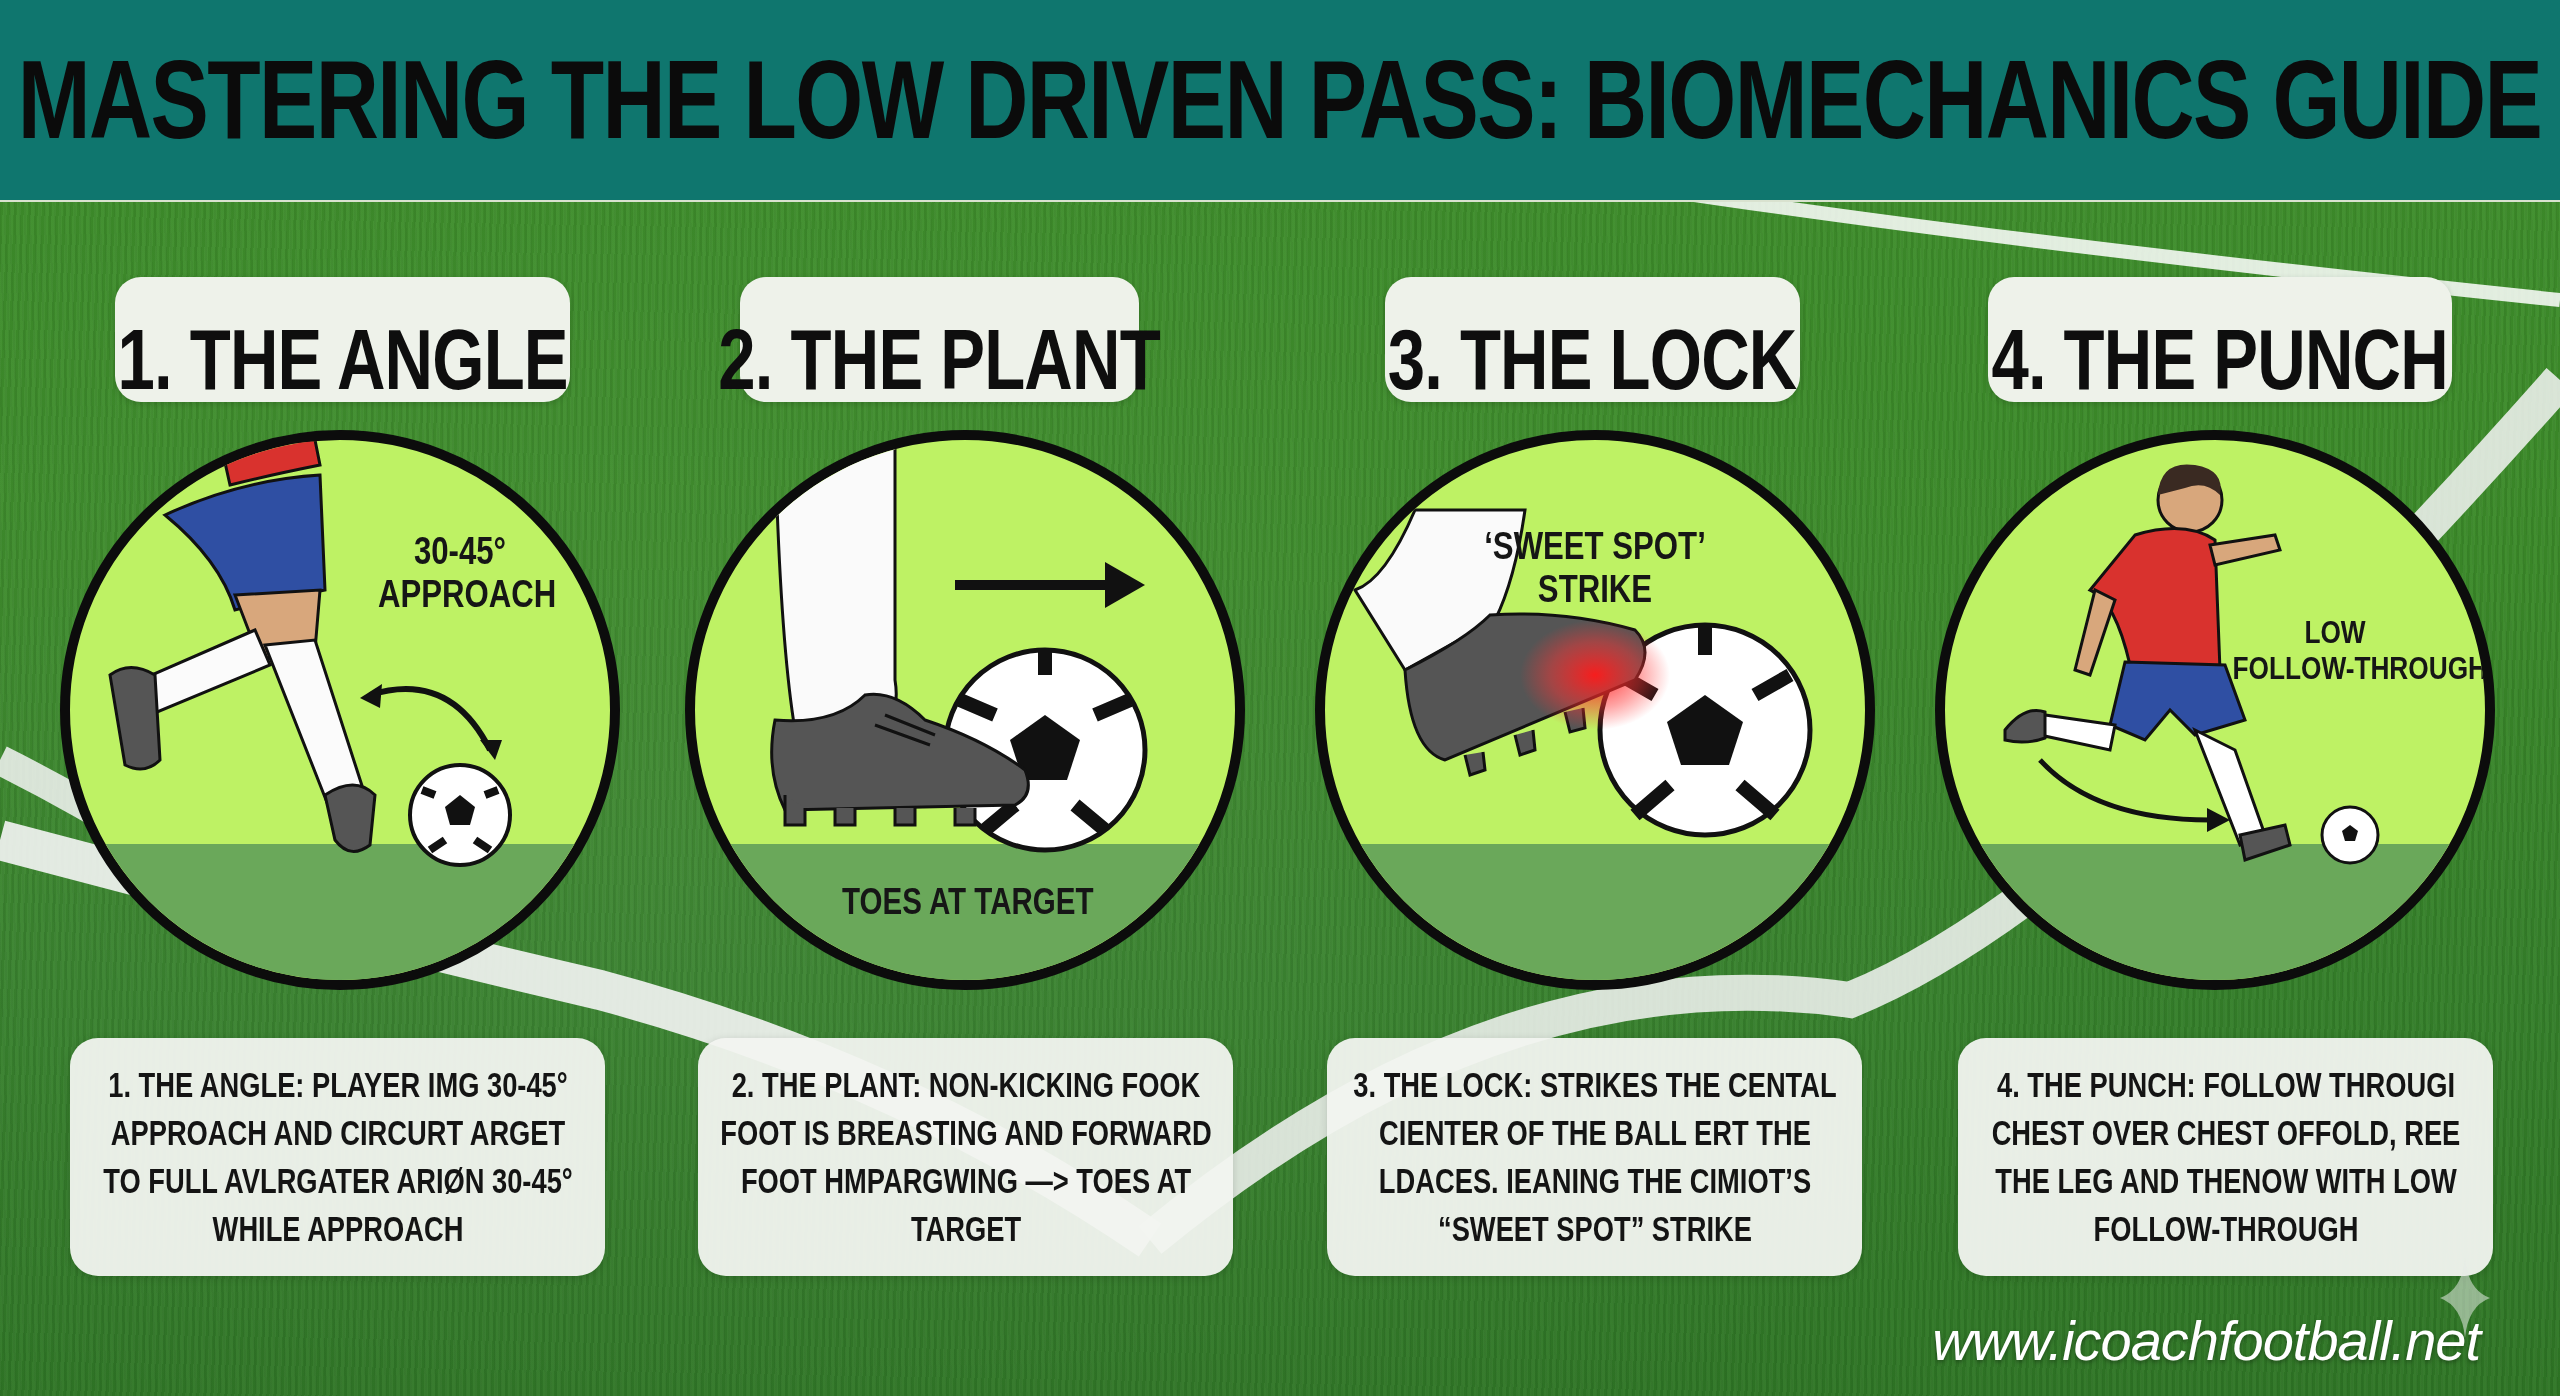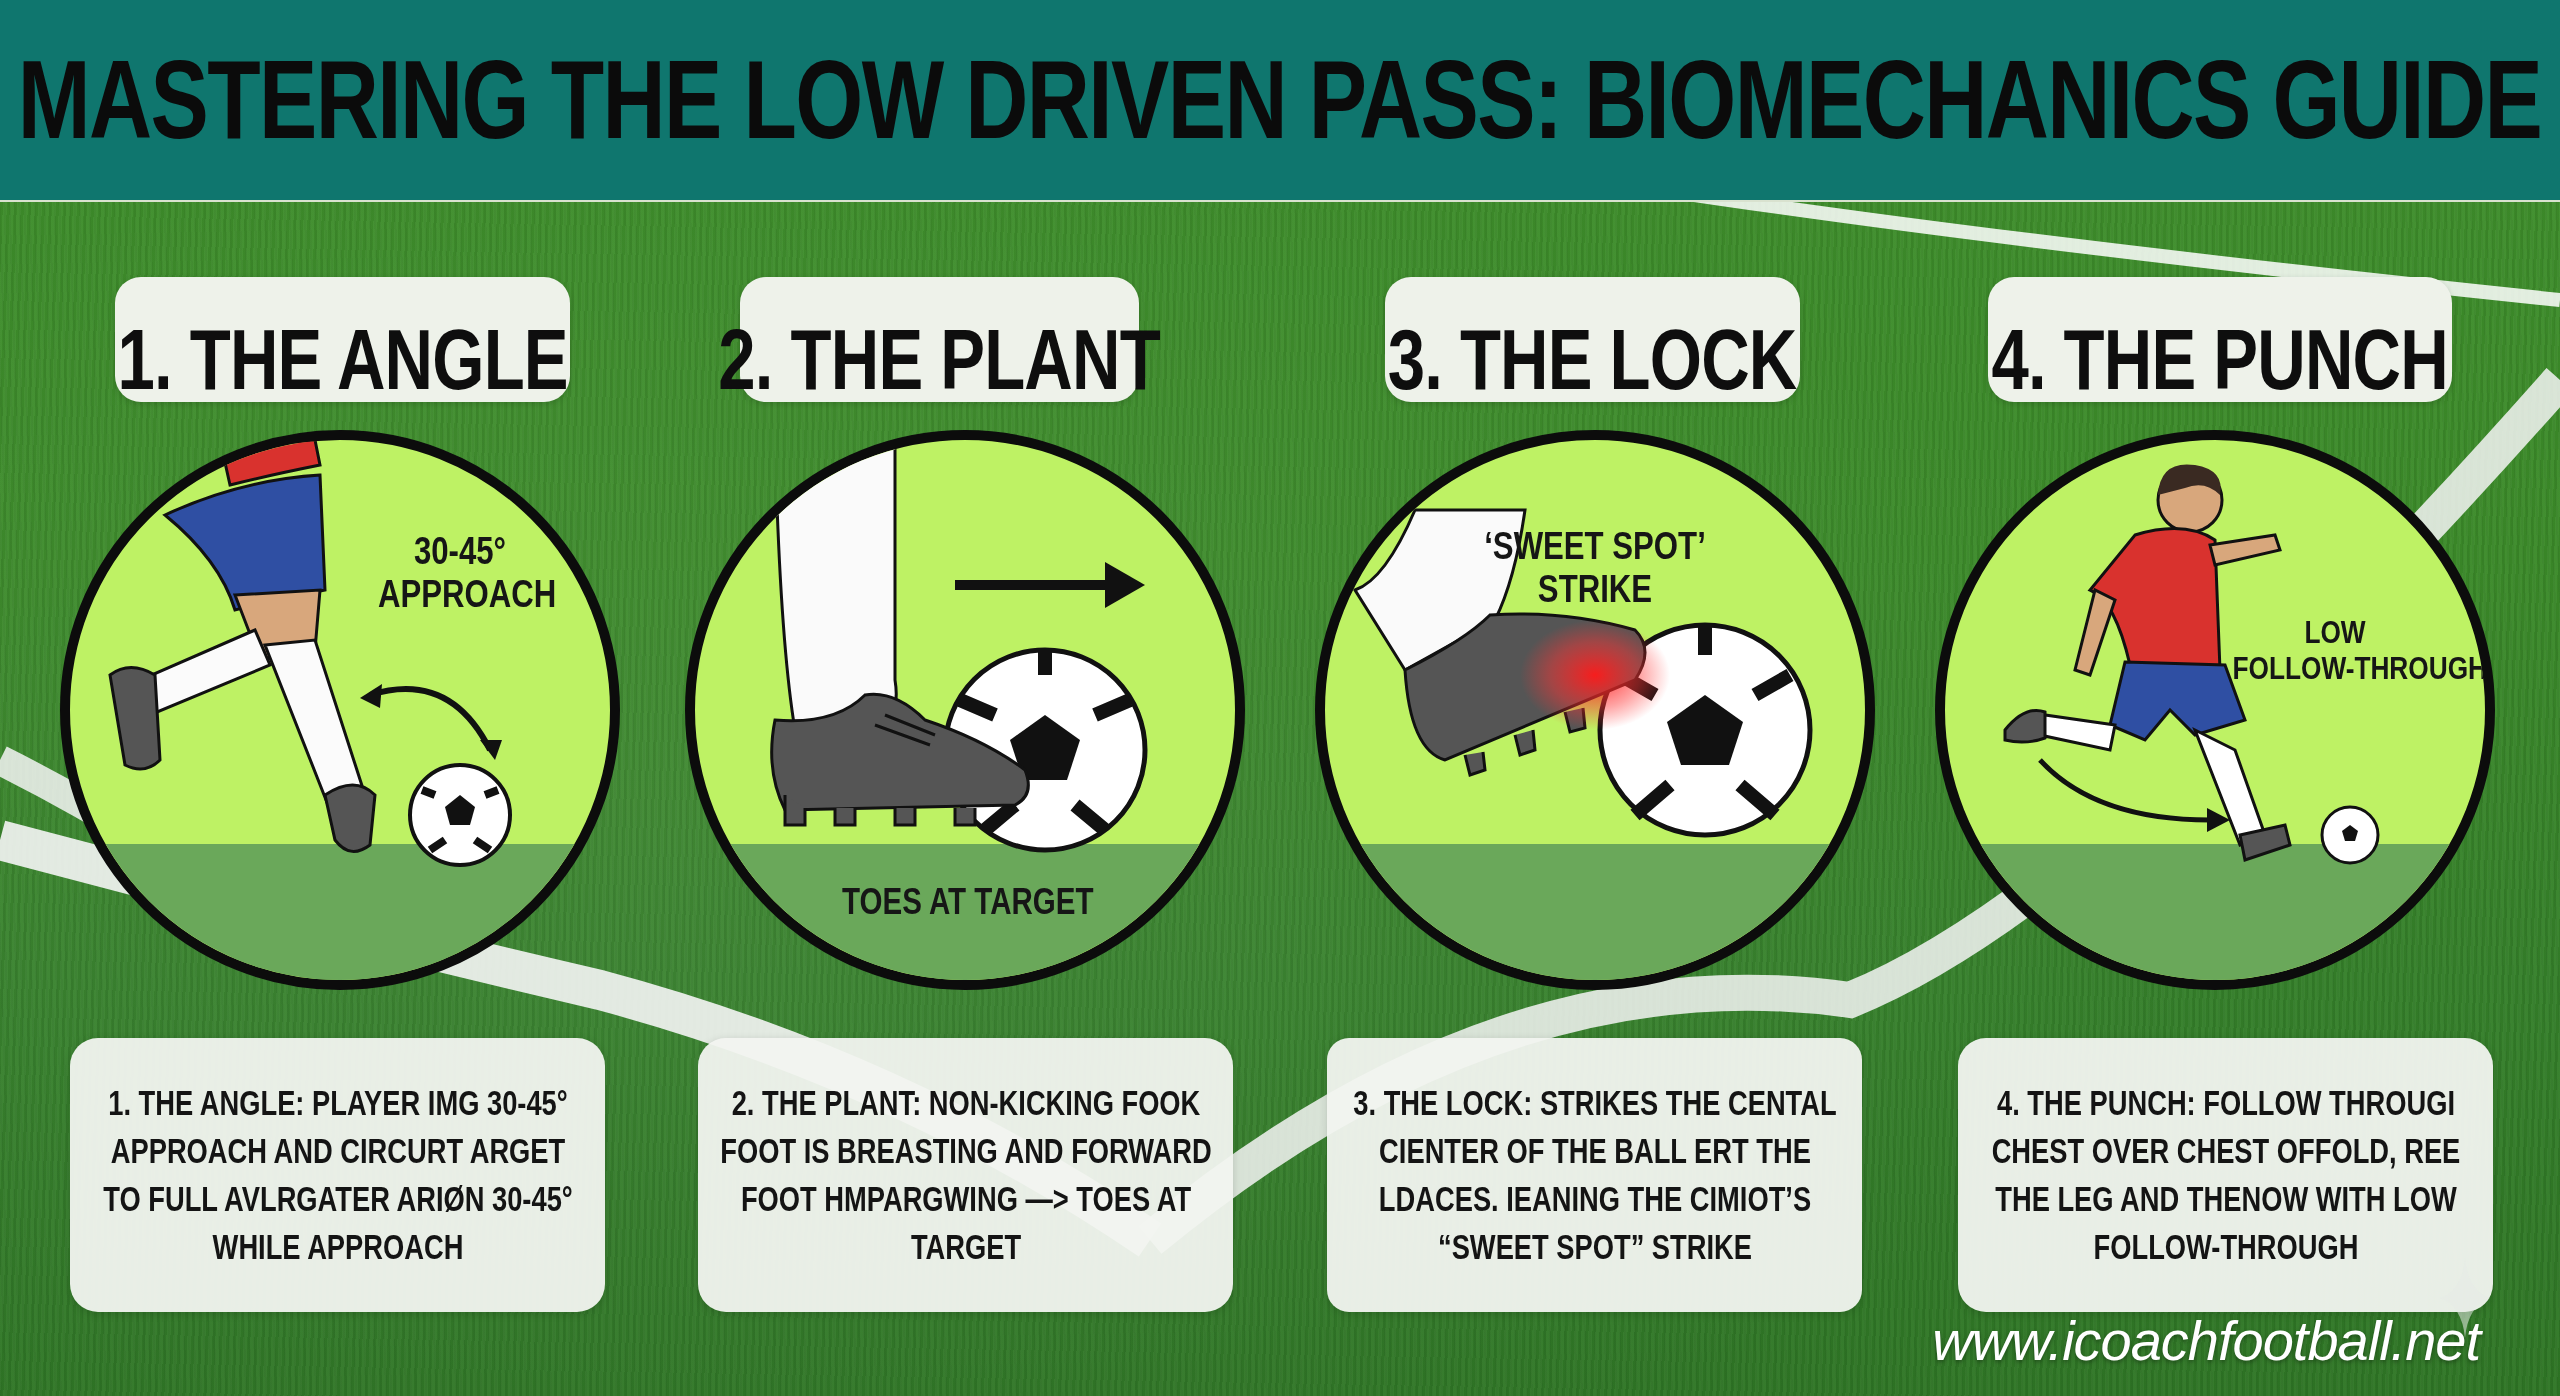--- a/index.html
+++ b/index.html
@@ -62,21 +62,21 @@
     }
     .circle svg { position: absolute; inset: 0; width: 100%; height: 100%; }
     .circle-label {
       position: absolute; text-align: center; font-weight: 700; color: #161616;
       transform: scaleX(0.82); transform-origin: center; line-height: 1.12;
       white-space: nowrap;
     }
 
     
     .caption {
-      position: absolute; top: 1038px; height: 274px; width: 535px;
+      position: absolute; top: 1038px; height: 238px; width: 535px;
       background: rgba(242,244,240,0.95);
       border-radius: 28px;
       display: flex; align-items: center; justify-content: center;
       padding: 0 18px;
       box-shadow: 0 2px 8px rgba(0,0,0,0.15);
     }
     .caption-text {
       font-weight: 700; font-size: 35px; line-height: 48px; color: #141414;
       text-align: center; transform: scaleX(0.78); width: 640px;
       flex: 0 0 auto;
@@ -228,21 +228,21 @@
     <div>FOLLOW-THROUGH</div>
   </div>
 </div>
 
 <div class="caption" style="left:70px;">
   <p class="caption-text">1. THE ANGLE: PLAYER IMG 30-45° APPROACH AND CIRCURT ARGET TO FULL AVLRGATER ARIØN 30-45° WHILE APPROACH</p>
 </div>
 <div class="caption" style="left:698px;">
   <p class="caption-text">2. THE PLANT: NON-KICKING FOOK FOOT IS BREASTING AND FORWARD FOOT HMPARGWING —&gt; TOES AT TARGET</p>
 </div>
-<div class="caption" style="left:1327px;border-radius:22px;">
+<div class="caption" style="left:1327px;">
   <p class="caption-text">3. THE LOCK: STRIKES THE CENTAL CIENTER OF THE BALL ERT THE LDACES. IEANING THE CIMIOT’S “SWEET SPOT” STRIKE</p>
 </div>
 <div class="caption" style="left:1958px;">
   <p class="caption-text">4. THE PUNCH: FOLLOW THROUGI CHEST OVER CHEST OFFOLD, REE THE LEG AND THENOW WITH LOW FOLLOW-THROUGH</p>
 </div>
 
 <div class="url">www.icoachfootball.net</div>
 <svg class="sparkle" viewBox="0 0 50 80">
   <path d="M25 0 Q28 32 50 40 Q28 48 25 80 Q22 48 0 40 Q22 32 25 0 Z" fill="rgba(230,235,230,0.55)"></path>
 </svg>

